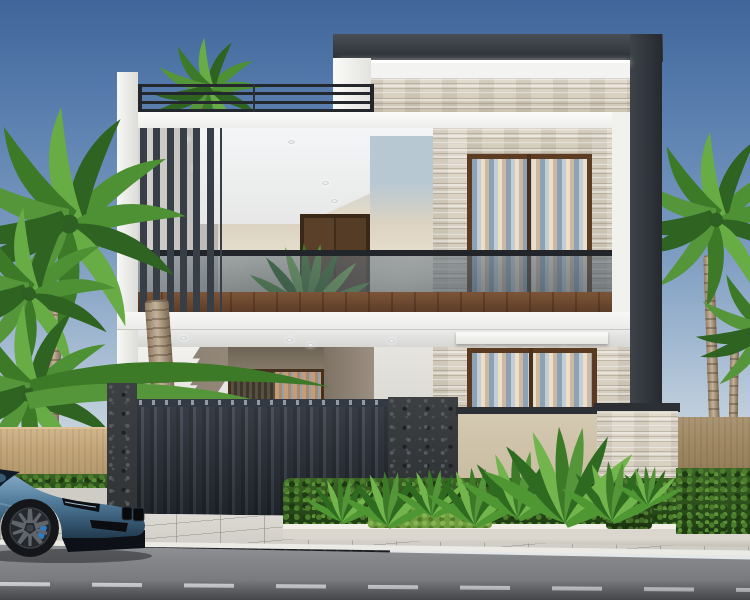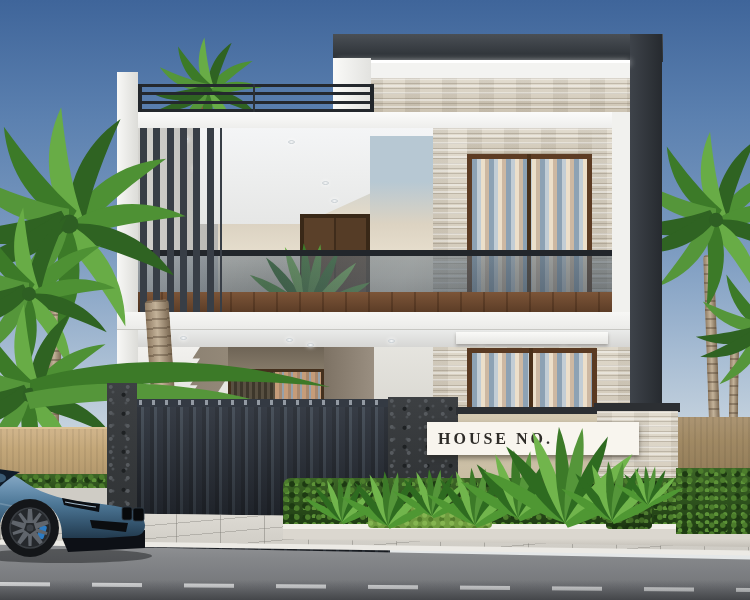--- a/index.html
+++ b/index.html
@@ -306,23 +306,20 @@
   <div class="gate"></div>
   <div class="gate-shade"></div>
   <div class="gate-top"></div>
   <div class="gate-clips"></div>
 
   <div class="sign-stone stone"></div>
   <div class="stucco-cap"></div>
   <div class="stucco"></div>
   <div class="pier-cap"></div>
   <div class="trav-pier trav"></div>
-  <div class="sign">
-    <span>HOUSE NO.</span>
-  </div>
 
   <div class="sidewalk"></div>
   <div class="curb"></div>
   <div class="road"></div>
   <div class="dash"></div>
   <div class="road-bottom"></div>
   <div class="planter-curb"></div>
   <div class="hedge-main hedge"></div>
   <div class="grass"></div>
   <div class="hedge-cube hedge"></div>

